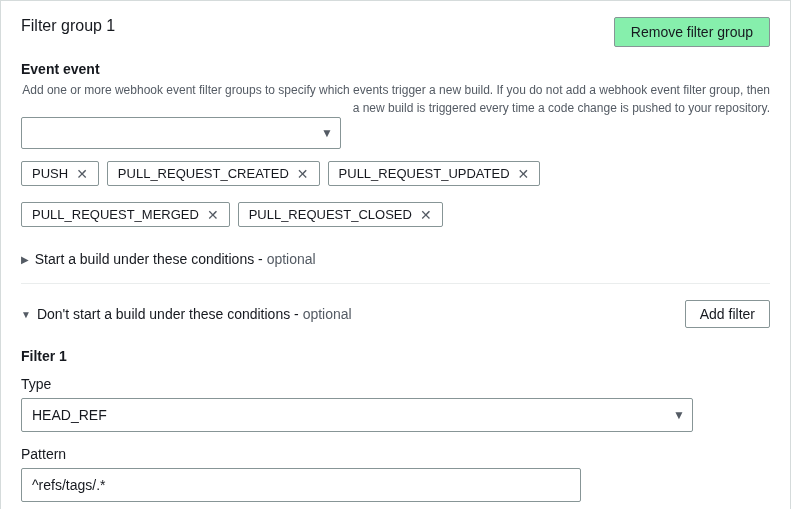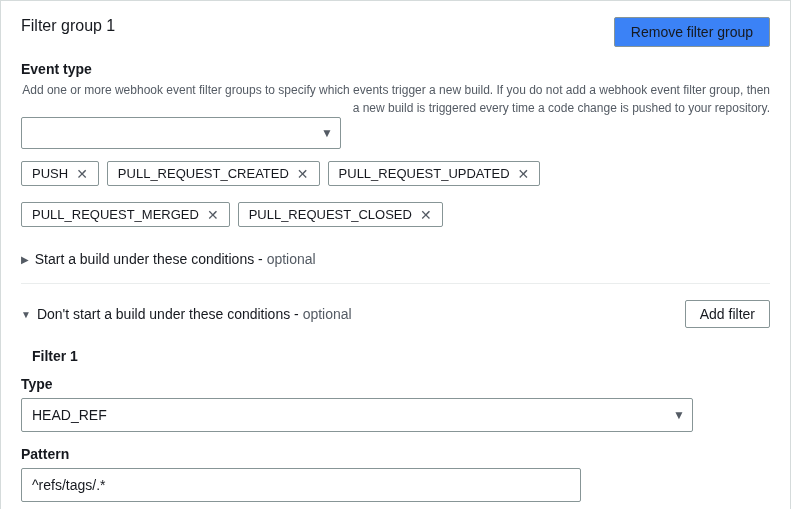--- a/index.html
+++ b/index.html
@@ -23,21 +23,21 @@
       align-items: flex-start;
       margin-bottom: 14px;
     }
     .filter-group-title {
       font-size: 16px;
       font-weight: 400;
       color: #16191f;
     }
     .remove-btn {
       border: 1px solid #879596;
-      background: #3b82f6;
+      background: #86efac;
       color: #16191f;
       padding: 6px 16px;
       font-size: 14px;
       border-radius: 2px;
       cursor: pointer;
       white-space: nowrap;
     }
     .section-label {
       font-weight: 700;
       font-size: 14px;
@@ -141,25 +141,24 @@
       border-radius: 2px;
       cursor: pointer;
     }
     .filter-section {
       padding: 12px 0 0 0;
     }
     .filter-title {
       font-weight: 700;
       font-size: 14px;
       margin-bottom: 12px;
-      margin-left: 11px;
     }
     .field-label {
       font-size: 14px;
-      font-weight: 700;
+      font-weight: 400;
       margin-bottom: 6px;
       color: #16191f;
     }
     .field-dropdown-wrapper {
       position: relative;
       display: inline-block;
       width: 672px;
       margin-bottom: 14px;
     }
     .field-dropdown-select {
@@ -188,21 +187,21 @@
 <body>
 
 <div class="container">
 
   <div class="header-row">
     <h2 class="filter-group-title">Filter group 1</h2>
     <button class="remove-btn">Remove filter group</button>
   </div>
 
   <div>
-    <div class="section-label">Event type</div>
+    <div class="section-label">Event event</div>
     <div class="section-desc">Add one or more webhook event filter groups to specify which events trigger a new build. If you do not add a webhook event filter group, then a new build is triggered every time a code change is pushed to your repository.</div>
 
     
     <div class="dropdown-wrapper">
       <select class="dropdown-select">
         <option value=""></option>
       </select>
       <span class="dropdown-arrow">▼</span>
     </div>
 

